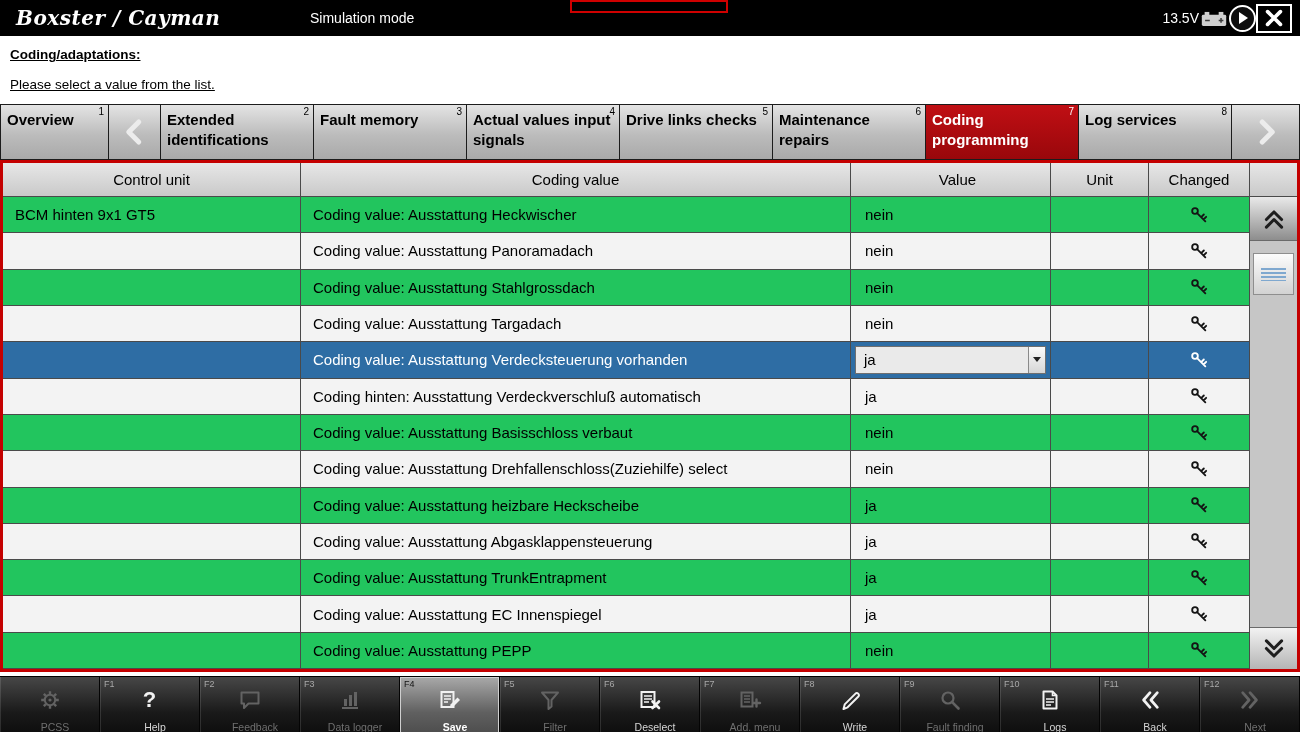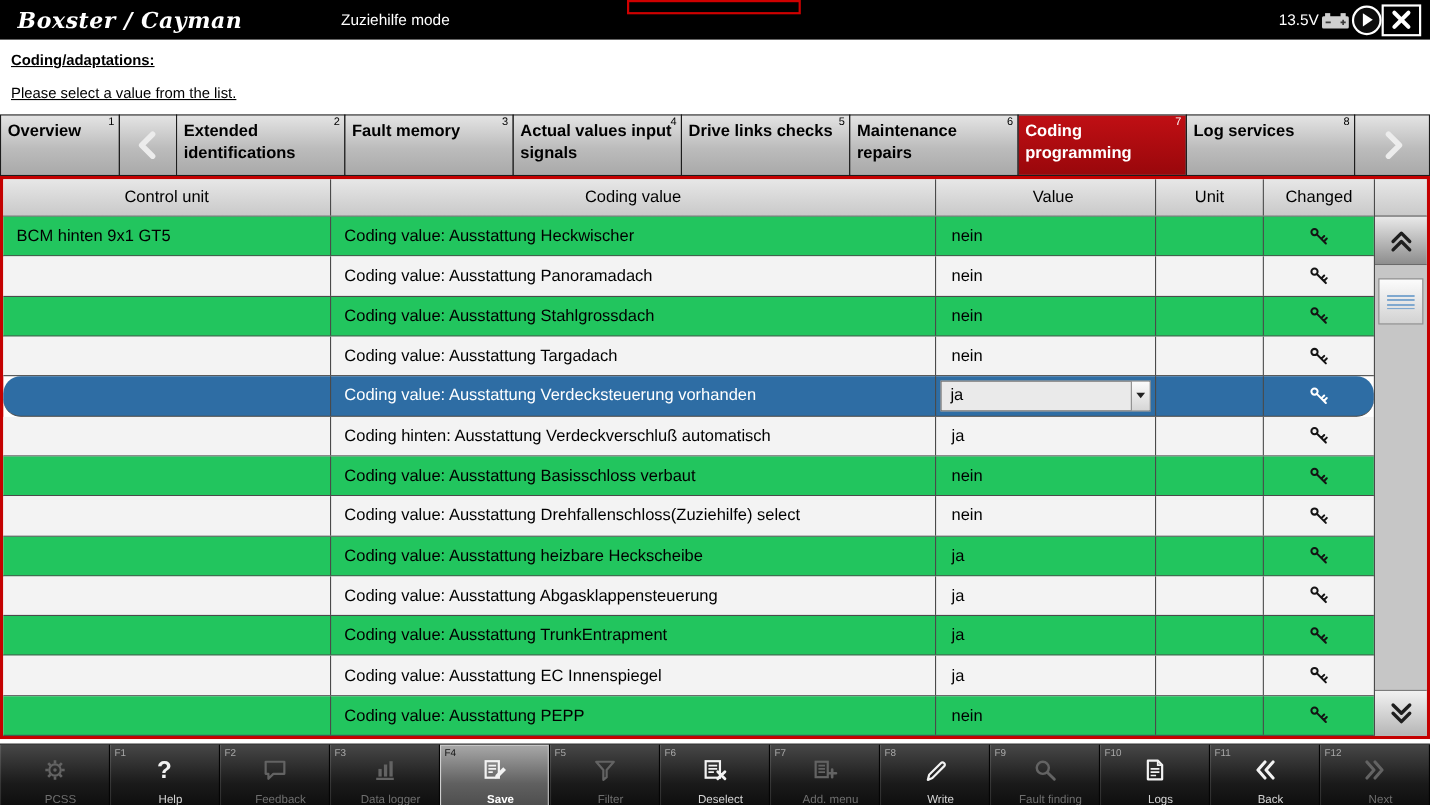--- a/index.html
+++ b/index.html
@@ -38,21 +38,21 @@
   .tab.chev.right { flex:1; }
 
   
   .table-region { height:512px; border:3px solid var(--table_border_red,#c40000); display:flex; }
   .grid { flex:1; min-width:0; display:flex; flex-direction:column; }
   .thead { display:flex; height:34px; flex:none; background:linear-gradient(#e7e7e7,#c9c9c9); border-bottom:1px solid #4a4a4a; }
   .th { display:flex; align-items:center; justify-content:center; font-size:15px; border-right:1px solid #4a4a4a; }
   .tbody { flex:1; display:flex; flex-direction:column; }
   .trow { flex:1; display:flex; background:#22c55e; border-bottom:1px solid #4a4a4a; cursor:pointer; }
   .trow.alt { background:#f3f3f3; }
-  .trow.selected { background:var(--selection_blue,#2e6da4); color:#fff;border-radius:16px; }
+  .trow.selected { background:var(--selection_blue,#2e6da4); color:#fff; }
   .cell { display:flex; align-items:center; padding:0 8px 0 12px; font-size:15px; border-right:1px solid #4a4a4a; overflow:hidden; white-space:nowrap; }
   .c-cu  { width:298px; flex:none; }
   .c-cv  { flex:1; min-width:0; }
   .c-val { width:200px; flex:none; padding-left:14px; }
   .c-unit{ width:98px; flex:none; }
   .c-chg { width:100px; flex:none; justify-content:center; padding:0; border-right:none; }
   .trow .icn { color:#141414; }
   .trow.selected .icn { color:#fff; }
   .cell.has-dd { padding:0 4px; }
   .dropdown { flex:1; height:28px; background:#eaeaea; border:1px solid #6f6f6f; display:flex; align-items:center; color:#000; cursor:pointer; }
@@ -87,21 +87,21 @@
   .fbtn.highlight { background:linear-gradient(#a9a9a9,#606060 60%, #4b4b4b); box-shadow:inset 0 0 0 1px #cfcfcf; }
   .fbtn.highlight .fkey { color:#111; }
   .fbtn.highlight .flabel { color:#fff; font-weight:bold; }
   .qmark { font-size:22px; font-weight:bold; line-height:1; }
 </style>
 </head>
 <body>
 
 <div class="titlebar">
   <div class="brand">Boxster / Cayman</div>
-  <div class="mode">Zuziehilfe mode</div>
+  <div class="mode">Simulation mode</div>
   <div class="simbox"></div>
   <div class="tb-right">
     <span class="voltage">13.5V</span>
     <span class="icn">
       <svg viewBox="0 0 32 22" width="30" height="21">
           <rect x="3" y="7" width="26" height="12" rx="1.5" fill="#cfcfcf"></rect>
           <rect x="6" y="4" width="5" height="4" fill="#cfcfcf"></rect>
           <rect x="21" y="4" width="5" height="4" fill="#cfcfcf"></rect>
           <path d="M6.5 13 h5 M21 13 h5 M23.5 10.5 v5" stroke="#3a3a3a" stroke-width="1.6"></path>
         </svg>

